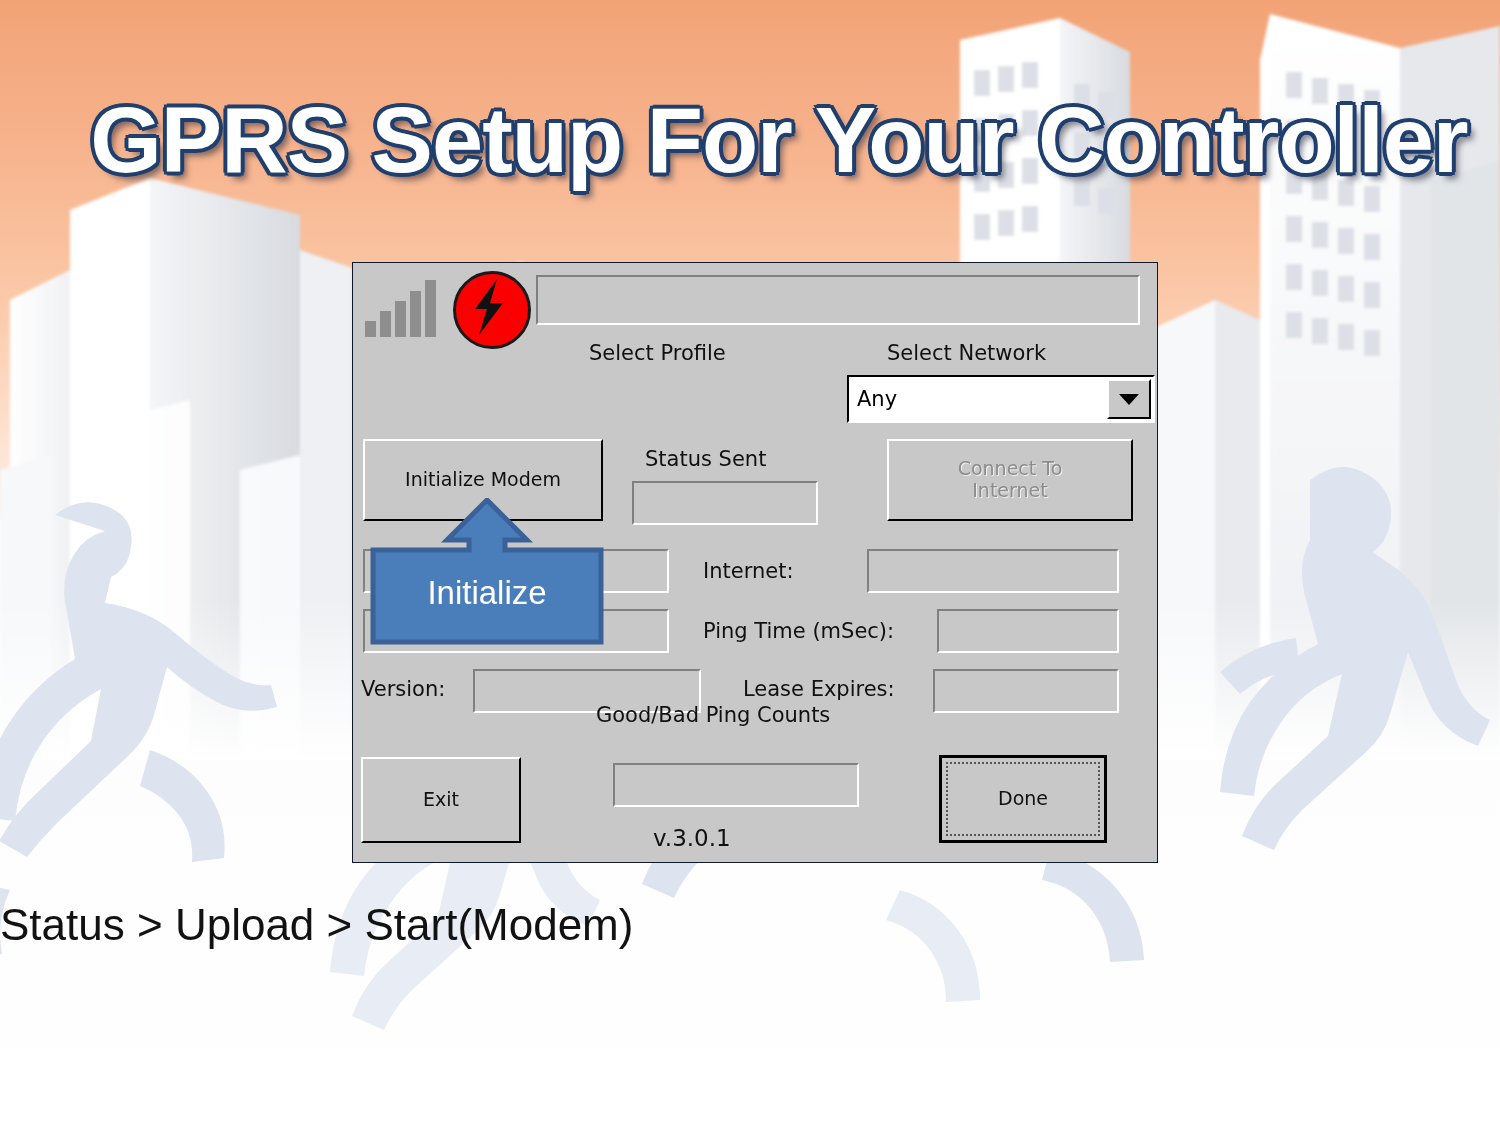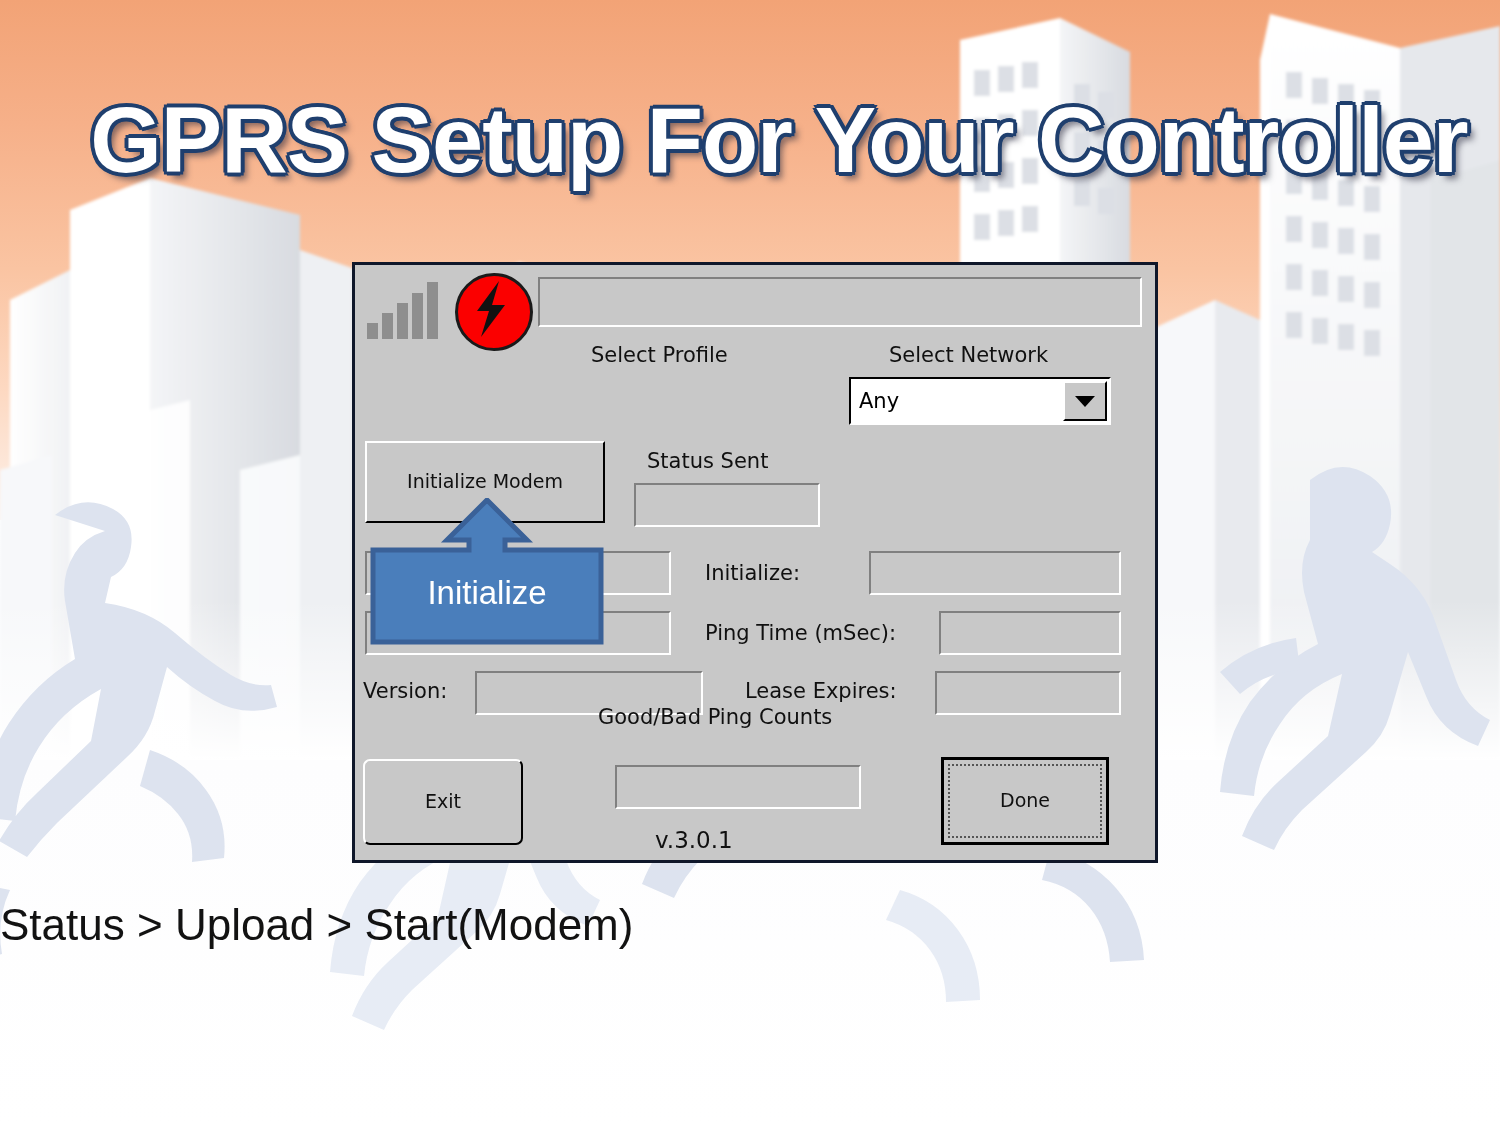--- a/index.html
+++ b/index.html
@@ -37,21 +37,21 @@
 
   
   #slide-caption{
     position:absolute;left:0;top:900px;width:1500px;
     font-size:44px;color:#121212;font-family:"Liberation Sans", sans-serif;
   }
 
   
   #gprs-dialog{
     position:absolute;left:352px;top:262px;width:806px;height:601px;
-    background:#c8c8c8;border:3px solid #0f172a;box-sizing:border-box;
+    background:#c8c8c8;border:1px solid #0f172a;box-sizing:border-box;
     font-family:"DejaVu Sans", sans-serif;color:#000000;
   }
   .dlg-inner{position:absolute;inset:0;}
   .lbl{position:absolute;font-size:19px;color:#101010;white-space:nowrap;}
 
   
   .field{
     position:absolute;background:#c8c8c8;box-sizing:border-box;
     border-top:2px solid #808080;border-left:2px solid #808080;
     border-right:2px solid #ffffff;border-bottom:2px solid #ffffff;
@@ -265,46 +265,50 @@
       </svg>
     </div>
 
     <div class="field" style="left:183px;top:12px;width:604px;height:50px;">
       <span style="position:absolute;left:8px;top:50%;transform:translateY(-50%);font-size:19px;"></span>
     </div>
 
     <div class="lbl" style="left:236px;top:78px;font-size:21px;">Select Profile</div>
 
     <div class="lbl" style="left:534px;top:78px;font-size:21px;">Select Network</div>
-    <div class="combo" style="left:494px;top:112px;width:262px;height:48px;text-align:center;">
+    <div class="combo" style="left:494px;top:112px;width:308px;height:48px;text-align:center;">
       <span class="val">Any</span>
       <span class="arrowbox">
           <i class="tri-down"></i>
         </span>
     </div>
 
     <div class="btn" style="left:10px;top:176px;width:240px;height:82px;">
       <span>Initialize Modem</span>
     </div>
 
     <div class="lbl" style="left:292px;top:184px;font-size:21px;">Status Sent</div>
     <div class="field" style="left:279px;top:218px;width:186px;height:44px;">
       <span style="position:absolute;left:7px;top:50%;transform:translateY(-50%);font-size:19px;"></span>
     </div>
 
+    <div class="btn disabled" style="left:534px;top:176px;width:246px;height:82px;flex-direction:column;">
+      <span>Connect To</span>
+      <span>Internet</span>
+    </div>
 
     <div class="field" style="left:10px;top:286px;width:306px;height:44px;">
       <span style="position:absolute;left:7px;top:50%;transform:translateY(-50%);font-size:19px;"></span>
     </div>
     <div class="lbl" style="left:10px;top:352px;font-size:21px;">S</div>
     <div class="field" style="left:10px;top:346px;width:306px;height:44px;">
       <span style="position:absolute;left:7px;top:50%;transform:translateY(-50%);font-size:19px;"></span>
     </div>
 
-    <div class="lbl" style="left:350px;top:296px;font-size:21px;">Initialize:</div>
+    <div class="lbl" style="left:350px;top:296px;font-size:21px;">Internet:</div>
     <div class="field" style="left:514px;top:286px;width:252px;height:44px;">
       <span style="position:absolute;left:7px;top:50%;transform:translateY(-50%);font-size:19px;"></span>
     </div>
 
     <div class="lbl" style="left:350px;top:356px;font-size:21px;">Ping Time (mSec):</div>
     <div class="field" style="left:584px;top:346px;width:182px;height:44px;">
       <span style="position:absolute;left:7px;top:50%;transform:translateY(-50%);font-size:19px;"></span>
     </div>
 
     <div class="lbl" style="left:8px;top:414px;font-size:21px;">Version:</div>
@@ -317,21 +321,21 @@
       <span style="position:absolute;left:7px;top:50%;transform:translateY(-50%);font-size:19px;"></span>
     </div>
 
     <div class="lbl" style="left:243px;top:440px;font-size:21px;">Good/Bad Ping Counts</div>
     <div class="field" style="left:260px;top:500px;width:246px;height:44px;">
       <span style="position:absolute;left:7px;top:50%;transform:translateY(-50%);font-size:19px;"></span>
     </div>
 
     <div class="lbl" style="left:300px;top:562px;font-size:23px;">v.3.0.1</div>
 
-    <div class="btn" style="left:8px;top:494px;width:160px;height:86px;border-radius:7px;">
+    <div class="btn" style="left:8px;top:494px;width:160px;height:86px;">
       <span>Exit</span>
     </div>
 
     <div class="btn default" style="left:586px;top:492px;width:168px;height:88px;">
       <span class="focusring"></span>
       <span>Done</span>
     </div>
 
   </div>
 </div>

